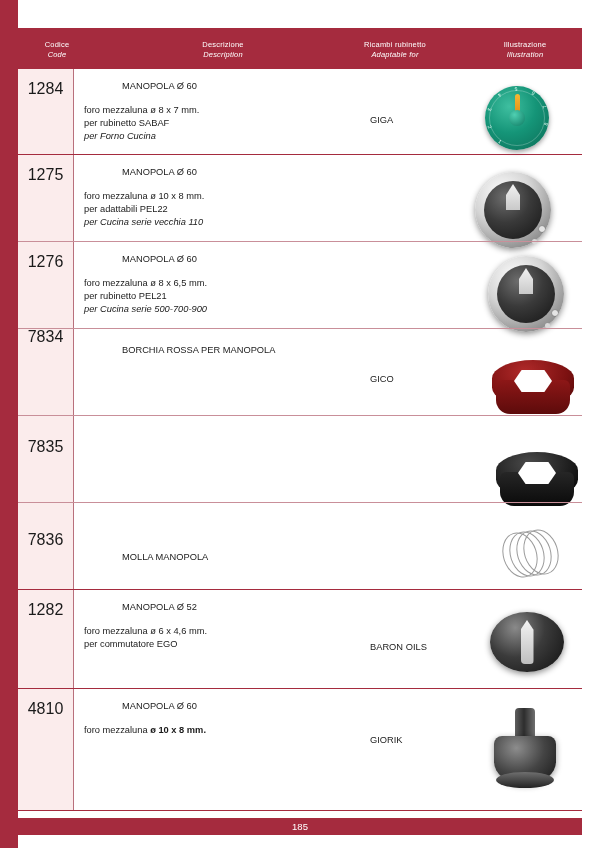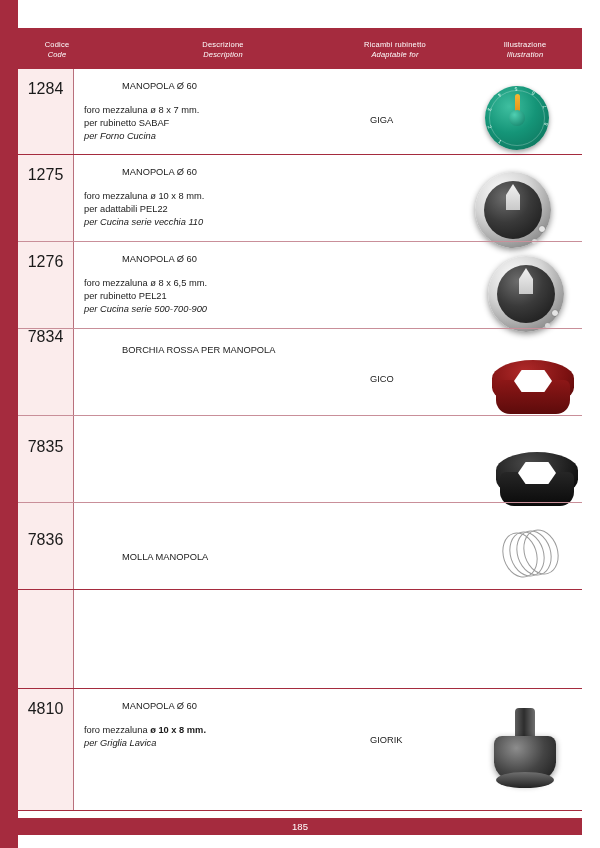--- a/index.html
+++ b/index.html
@@ -405,28 +405,45 @@
         <div class="spring">
           <div class="coil" style="left:0px; top:4px;"></div>
           <div class="coil" style="left:7px; top:3px;"></div>
           <div class="coil" style="left:14px; top:2px;"></div>
           <div class="coil" style="left:21px; top:1px;"></div>
         </div>
       </div>
     </div>
 
     <div class="rule" style="top:521px;"></div>
+    <div class="row" style="top:521px;height:99px;">
+      <div class="code" style="top:12px;">1282</div>
+      <div class="desc" style="top:12px;">
+        <span class="title l">MANOPOLA Ø 52</span>
+        <span class="l">foro mezzaluna  ø 6 x 4,6 mm.</span>
+        <span class="l">per commutatore EGO</span>
+      </div>
+      <div class="adapt" style="top:52px;">
+        <span class="l">BARON</span>
+        <span class="l">OILS</span>
+      </div>
+      <div class="art" style="left:472px; top:23px;">
+        <div class="knob-oval">
+          <div class="disc"></div>
+          <div class="bar"></div>
+        </div>
+      </div>
+    </div>
 
     <div class="rule" style="top:620px;"></div>
     <div class="row" style="top:620px;height:122px;">
       <div class="code" style="top:12px;">4810</div>
       <div class="desc" style="top:12px;">
         <span class="title l">MANOPOLA Ø 60</span>
         <span class="l"><span>foro mezzaluna </span><span class="bd">ø 10 x 8 mm.</span></span>
-        <span class="l it">per Griglia Lavica</span>
       </div>
       <div class="adapt" style="top:46px;">GIORIK</div>
       <div class="art" style="left:476px; top:20px;">
         <div class="knob-tall">
           <div class="stem"></div>
           <div class="base"></div>
           <div class="lip"></div>
         </div>
       </div>
     </div>

